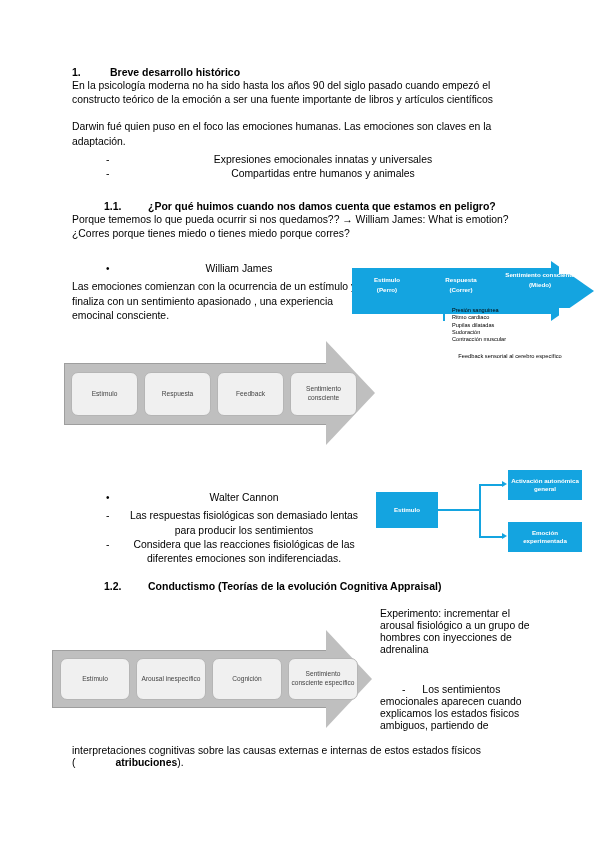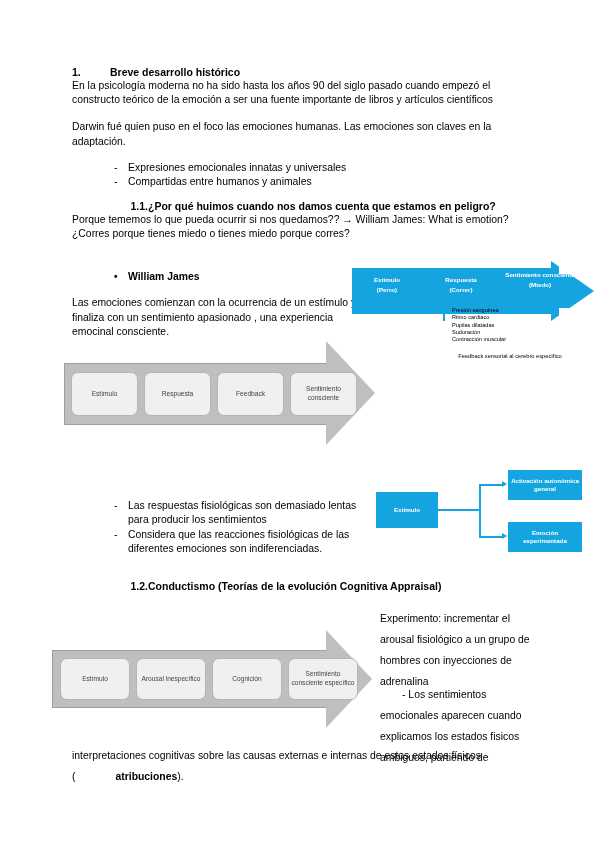--- a/index.html
+++ b/index.html
@@ -33,50 +33,50 @@
     display: flex;
   }
   .heading1 .idx { width: 38px; flex: 0 0 38px; }
 
   .heading2 {
     font-weight: bold;
     font-size: 10.5px;
     margin: 0 0 1px 0;
     display: flex;
     padding-left: 32px;
-    text-align: right;
   }
   .heading2 .idx { width: 44px; flex: 0 0 44px; }
 
   p.body {
     font-size: 10.4px;
     line-height: 14.2px;
     margin: 0;
   }
   .spacer { height: 13px; }
 
   ul.dash, ul.bullet {
-    margin: 12px;
+    margin: 4px;
     padding: 0;
     list-style: none;
+    text-align: center;
   }
   ul.dash > li {
     font-size: 10.4px;
     line-height: 14.3px;
     padding-left: 44px;
     position: relative;
   }
   ul.dash > li::before {
     content: "-";
     position: absolute;
     left: 30px;
   }
   ul.bullet > li {
     font-size: 10.4px;
-    font-weight: bold;
+    font-weight: normal;
     line-height: 14.3px;
     padding-left: 44px;
     position: relative;
   }
   ul.bullet > li::before {
     content: "\2022";
     position: absolute;
     left: 30px;
     font-size: 10px;
   }
@@ -238,21 +238,21 @@
     width: 0; height: 0;
     border-top: 3.5px solid transparent;
     border-bottom: 3.5px solid transparent;
     border-left: 5px solid #14A4E0;
   }
 
   
   .right-text {
     position: absolute;
     font-size: 10.4px;
-    line-height: 21px;
+    line-height: 12px;
   }
   b { font-weight: bold; margin-left: 40px; }
 </style>
 </head>
 <body>
 
 <div id="page">
 
   <div class="doc">
     <div class="heading1">
@@ -320,20 +320,23 @@
     <div class="ga-head" style="left:262px; top:0px; border-top:52px solid transparent; border-bottom:52px solid transparent; border-left:49px solid #BFBFBF;"></div>
     <div class="ga-boxes" style="left:7px; top:31px; width:295px; height:44px;">
       <div class="ga-box" style="width:67px; height:44px; margin-right:6px;">Estímulo</div>
       <div class="ga-box" style="width:67px; height:44px; margin-right:6px;">Respuesta</div>
       <div class="ga-box" style="width:67px; height:44px; margin-right:6px;">Feedback</div>
       <div class="ga-box" style="width:67px; height:44px;">Sentimiento consciente</div>
     </div>
   </div>
 
   <div class="doc" style="top:487px; width:300px;">
+    <ul class="bullet">
+      <li>Walter Cannon</li>
+    </ul>
     <ul class="dash">
       <li>Las respuestas fisiológicas son demasiado lentas para producir los sentimientos</li>
       <li>Considera que las reacciones fisiológicas de las diferentes emociones son indiferenciadas.</li>
     </ul>
   </div>
 
   <div class="cannon">
     <div class="cn-box cn-stimulus">Estímulo</div>
     <div class="cn-box cn-top">Activación autonómica general</div>
     <div class="cn-box cn-bottom">Emoción experimentada</div>
@@ -361,20 +364,20 @@
       <div class="ga-box" style="width:70px; height:42px; margin-right:6px;">Arousal inespecífico</div>
       <div class="ga-box" style="width:70px; height:42px; margin-right:6px;">Cognición</div>
       <div class="ga-box" style="width:70px; height:42px;">Sentimiento consciente específico</div>
     </div>
   </div>
 
   <div class="right-text" style="left:380px; top:608px; width:158px;">Experimento: incrementar el arousal fisiológico a un grupo de hombres con inyecciones de adrenalina</div>
 
   <div class="right-text" style="left:380px; top:684px; width:158px; text-indent:22px;">
     <span>-</span>
-    <span style="">Los sentimientos emocionales aparecen cuando explicamos los estados fisicos ambiguos, partiendo de</span>
+    <span style="margin-left:14px;">Los sentimientos emocionales aparecen cuando explicamos los estados fisicos ambiguos, partiendo de</span>
   </div>
 
   <div class="right-text" style="left:72px; top:745px; width:460px;">
     <span>interpretaciones cognitivas sobre las causas externas e internas de estos estados físicos (</span><b>atribuciones</b><span>).</span>
   </div>
 
 </div>
 
 </body></html>

